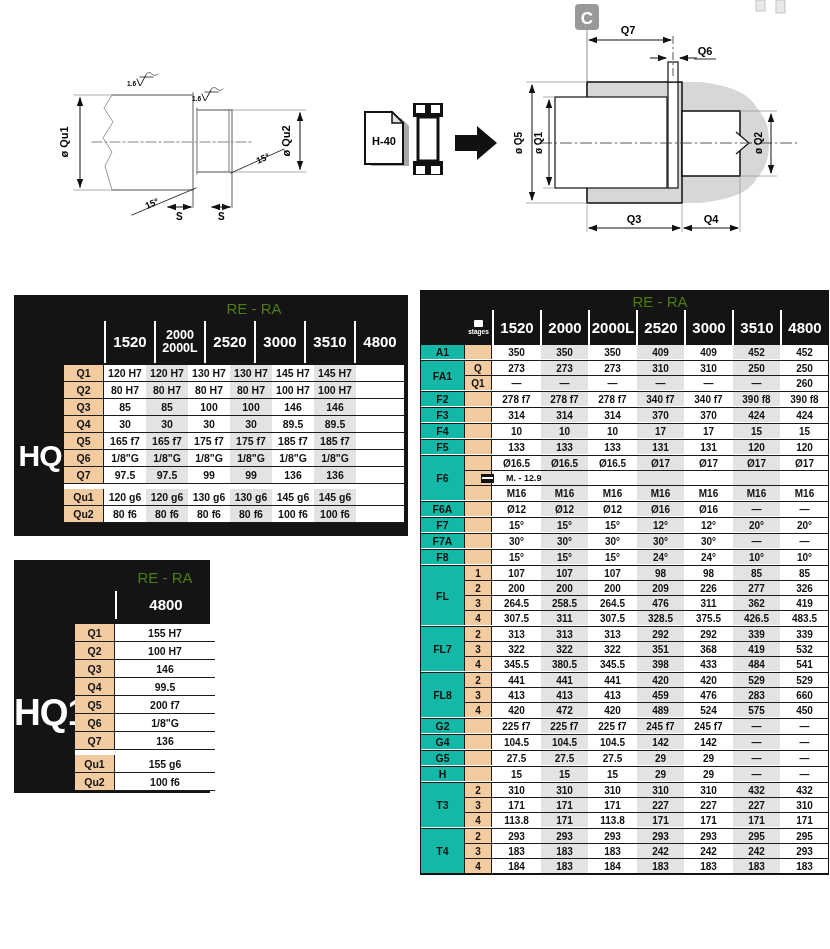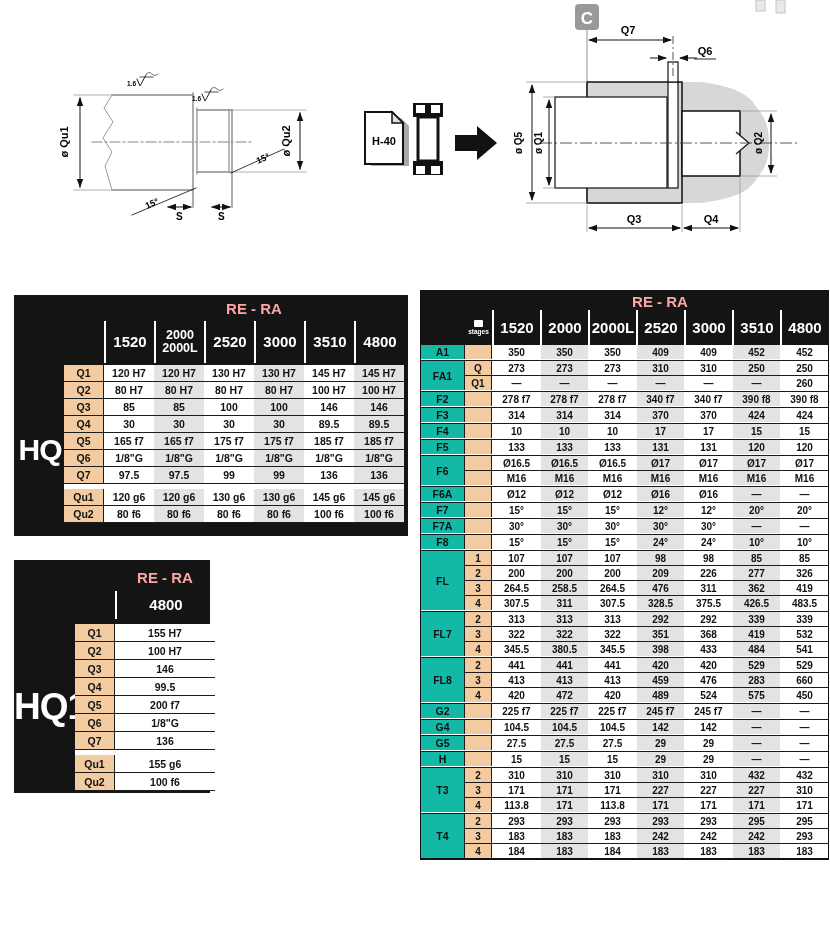--- a/index.html
+++ b/index.html
@@ -1,22 +1,22 @@
 <!DOCTYPE html>
 <html><head>
 <meta charset="utf-8">
 <style>
   html,body{margin:0;padding:0;background:#fff;}
   #canvas{position:relative;width:830px;height:949px;background:#fff;overflow:hidden;
           font-family:"Liberation Sans", sans-serif;color:#111;}
 
   
   .btbl{position:absolute;background:#141414;}
-  .tname{position:absolute;color:#fff;font-weight:800;text-align:center;letter-spacing:-1px;}
-  .serhead{position:absolute;color:#fca5a5;font-weight:700;font-size:15px;text-align:center;}
+  .tname{position:absolute;color:#fff;font-weight:800;text-align:center;letter-spacing:-1px;margin-top:6px;}
+  .serhead{position:absolute;color:#4d7c0f;font-weight:400;font-size:15px;text-align:center;}
   .cols{position:absolute;display:flex;}
   .hcell{display:flex;align-items:center;justify-content:center;color:#fff;font-weight:800;
          font-size:15px;border-left:2px solid #fff;box-sizing:border-box;white-space:pre-line;
          text-align:center;line-height:1.02;}
   .hcell.two{font-size:12.5px;}
   .grid{position:absolute;background:#fff;}
   .trow{display:flex;border-bottom:1px solid #1c1c1c;}
   .lcell{background:#f3cba1;font-weight:800;font-size:10.5px;display:flex;align-items:center;
          justify-content:center;border-right:1px solid #1c1c1c;box-sizing:border-box;}
   .dcell{font-weight:700;font-size:10.5px;display:flex;align-items:center;justify-content:center;box-sizing:border-box;}
@@ -25,21 +25,21 @@
 
   
   #hq{left:14px;top:295px;width:394px;height:241px;}
   #hq .tname{left:2px;top:138px;width:48px;font-size:30px;}
   #hq .serhead{left:90px;top:5px;width:300px;}
   #hq .cols{left:90px;top:26px;width:300px;height:42px;}
   #hq .hcell{width:50px;}
   #hq .grid{left:50px;top:70px;width:340px;}
   #hq .trow{height:16px;}
   #hq .lcell{width:40px;}
-  #hq .dcell{width:50px;}
+  #hq .dcell{width:42px;}
 
   
   #hq1{left:14px;top:560px;width:196px;height:233px;}
   #hq1 .tname{left:0px;top:126px;width:60px;font-size:37px;}
   #hq1 .serhead{left:101px;top:9px;width:100px;}
   #hq1 .cols{left:101px;top:31px;width:100px;height:28px;}
   #hq1 .hcell{width:100px;}
   #hq1 .grid{left:61px;top:64px;width:140px;}
   #hq1 .trow{height:17px;}
   #hq1 .lcell{width:40px;}
@@ -486,20 +486,34 @@
               <div class="mcell">Ø16.5</div>
               <div class="mcell alt">Ø16.5</div>
               <div class="mcell">Ø16.5</div>
               <div class="mcell alt">Ø17</div>
               <div class="mcell">Ø17</div>
               <div class="mcell alt">Ø17</div>
               <div class="mcell">Ø17</div>
             </div>
             <div class="mrow">
               <div class="scell"></div>
+              <div class="mcell"></div>
+              <div class="mcell alt"></div>
+              <div class="mcell"></div>
+              <div class="mcell alt"></div>
+              <div class="mcell"></div>
+              <div class="mcell alt"></div>
+              <div class="mcell"></div>
+              <div class="spanbox">
+                <div class="screw"></div>
+                <div class="spantext">M. - 12.9</div>
+              </div>
+            </div>
+            <div class="mrow">
+              <div class="scell"></div>
               <div class="mcell">M16</div>
               <div class="mcell alt">M16</div>
               <div class="mcell">M16</div>
               <div class="mcell alt">M16</div>
               <div class="mcell">M16</div>
               <div class="mcell alt">M16</div>
               <div class="mcell">M16</div>
             </div>
           </div>
         </div>

